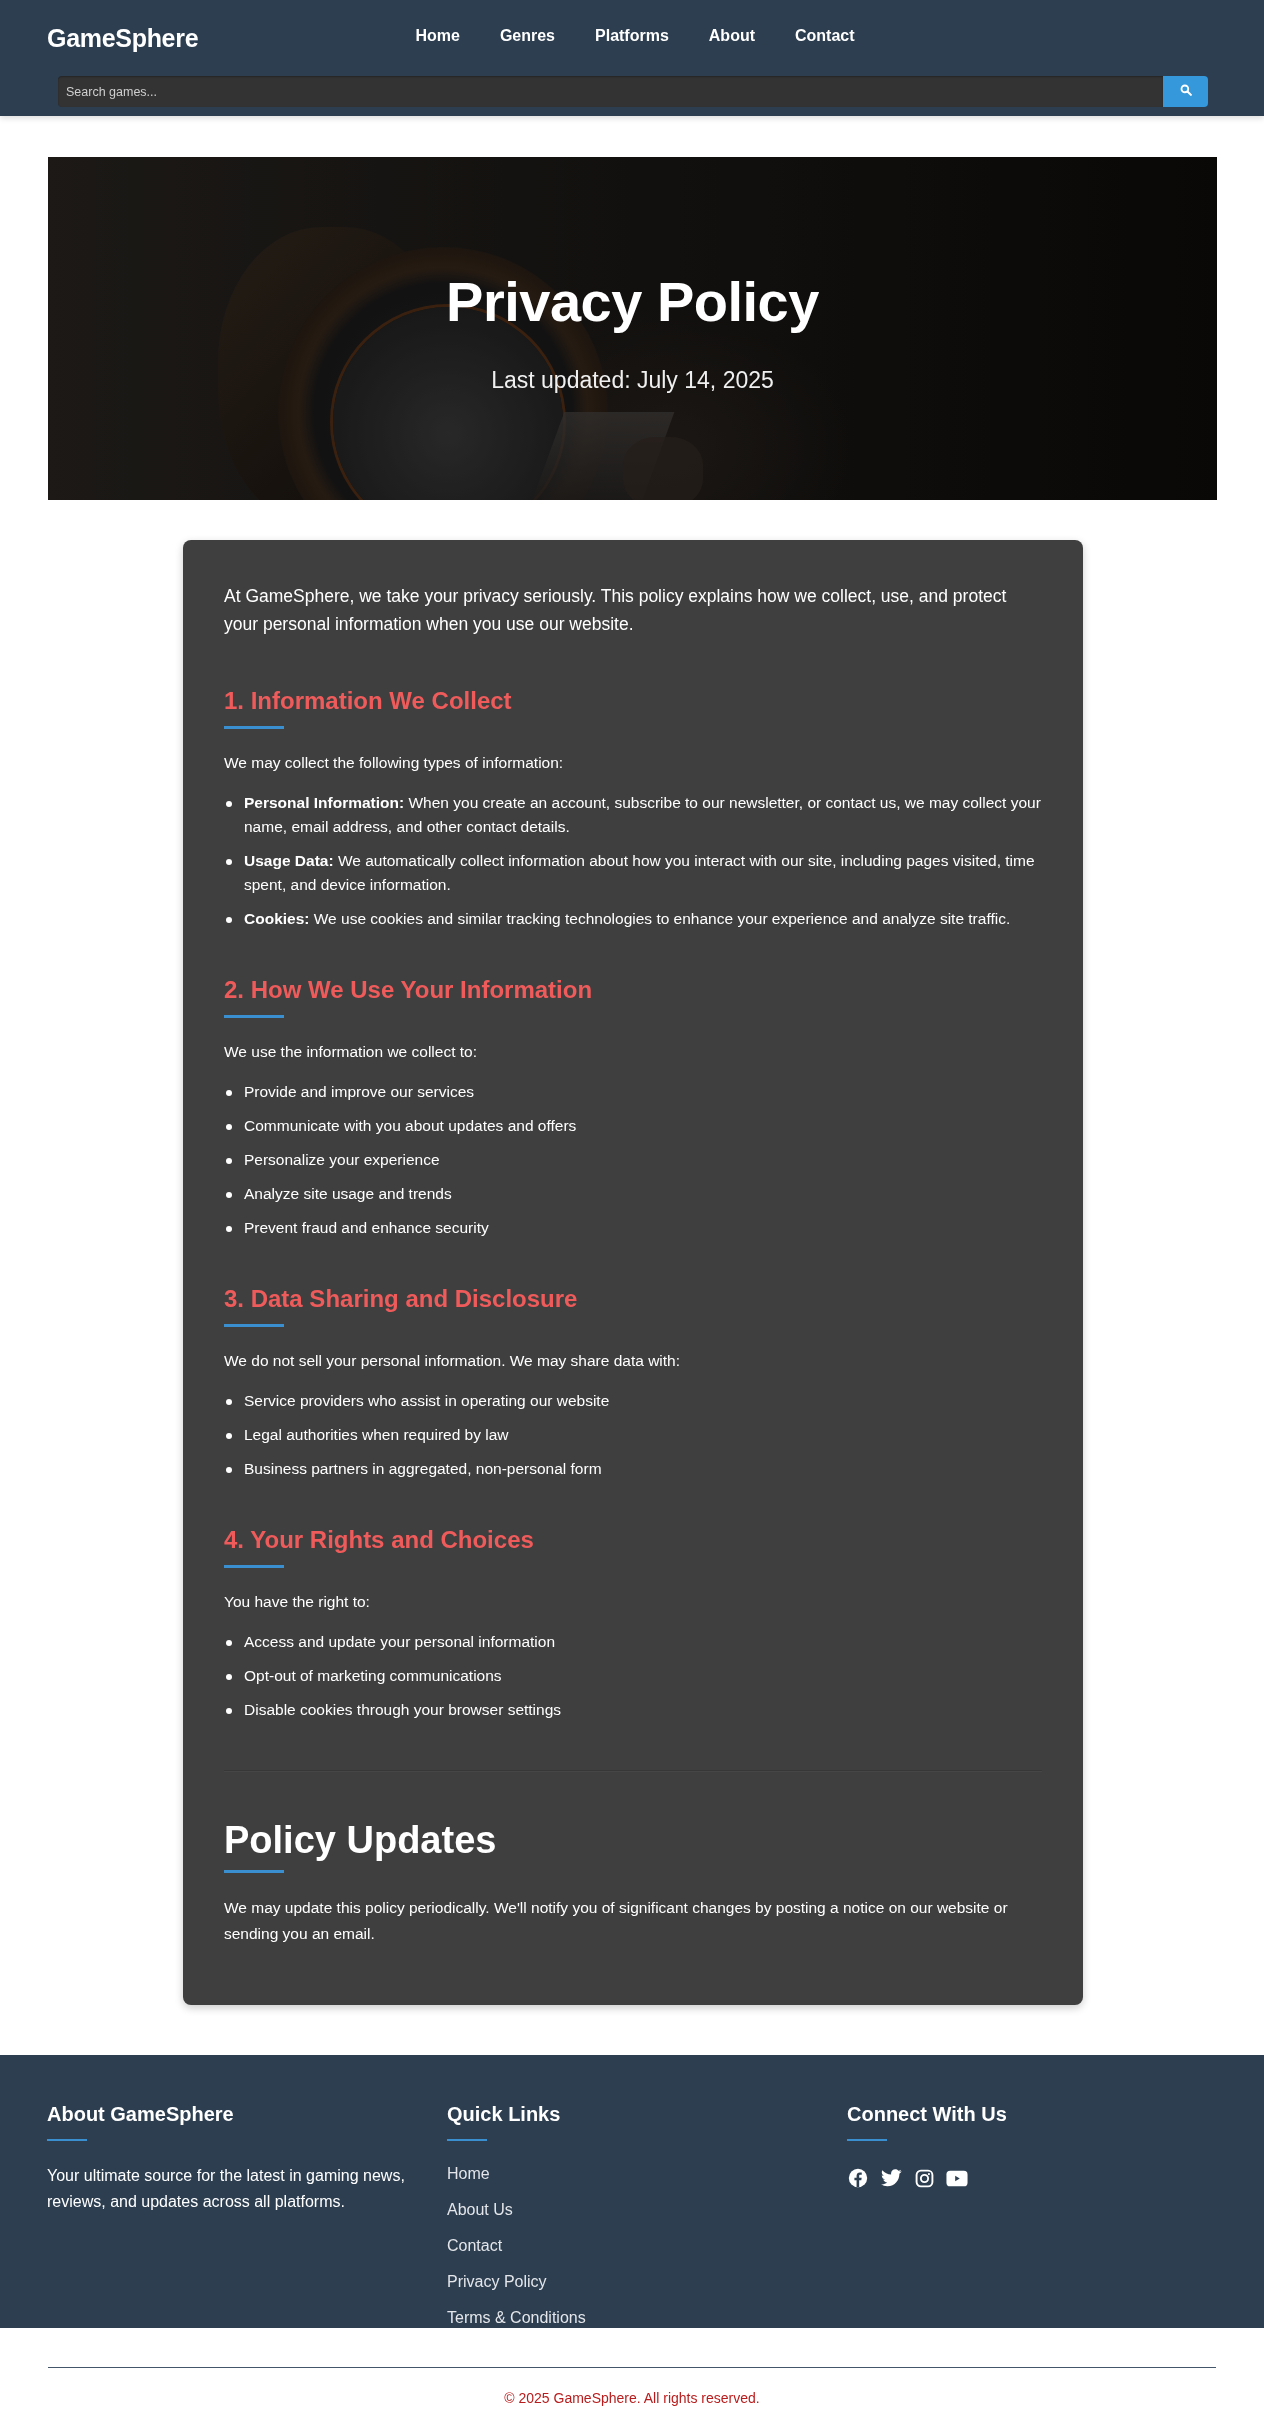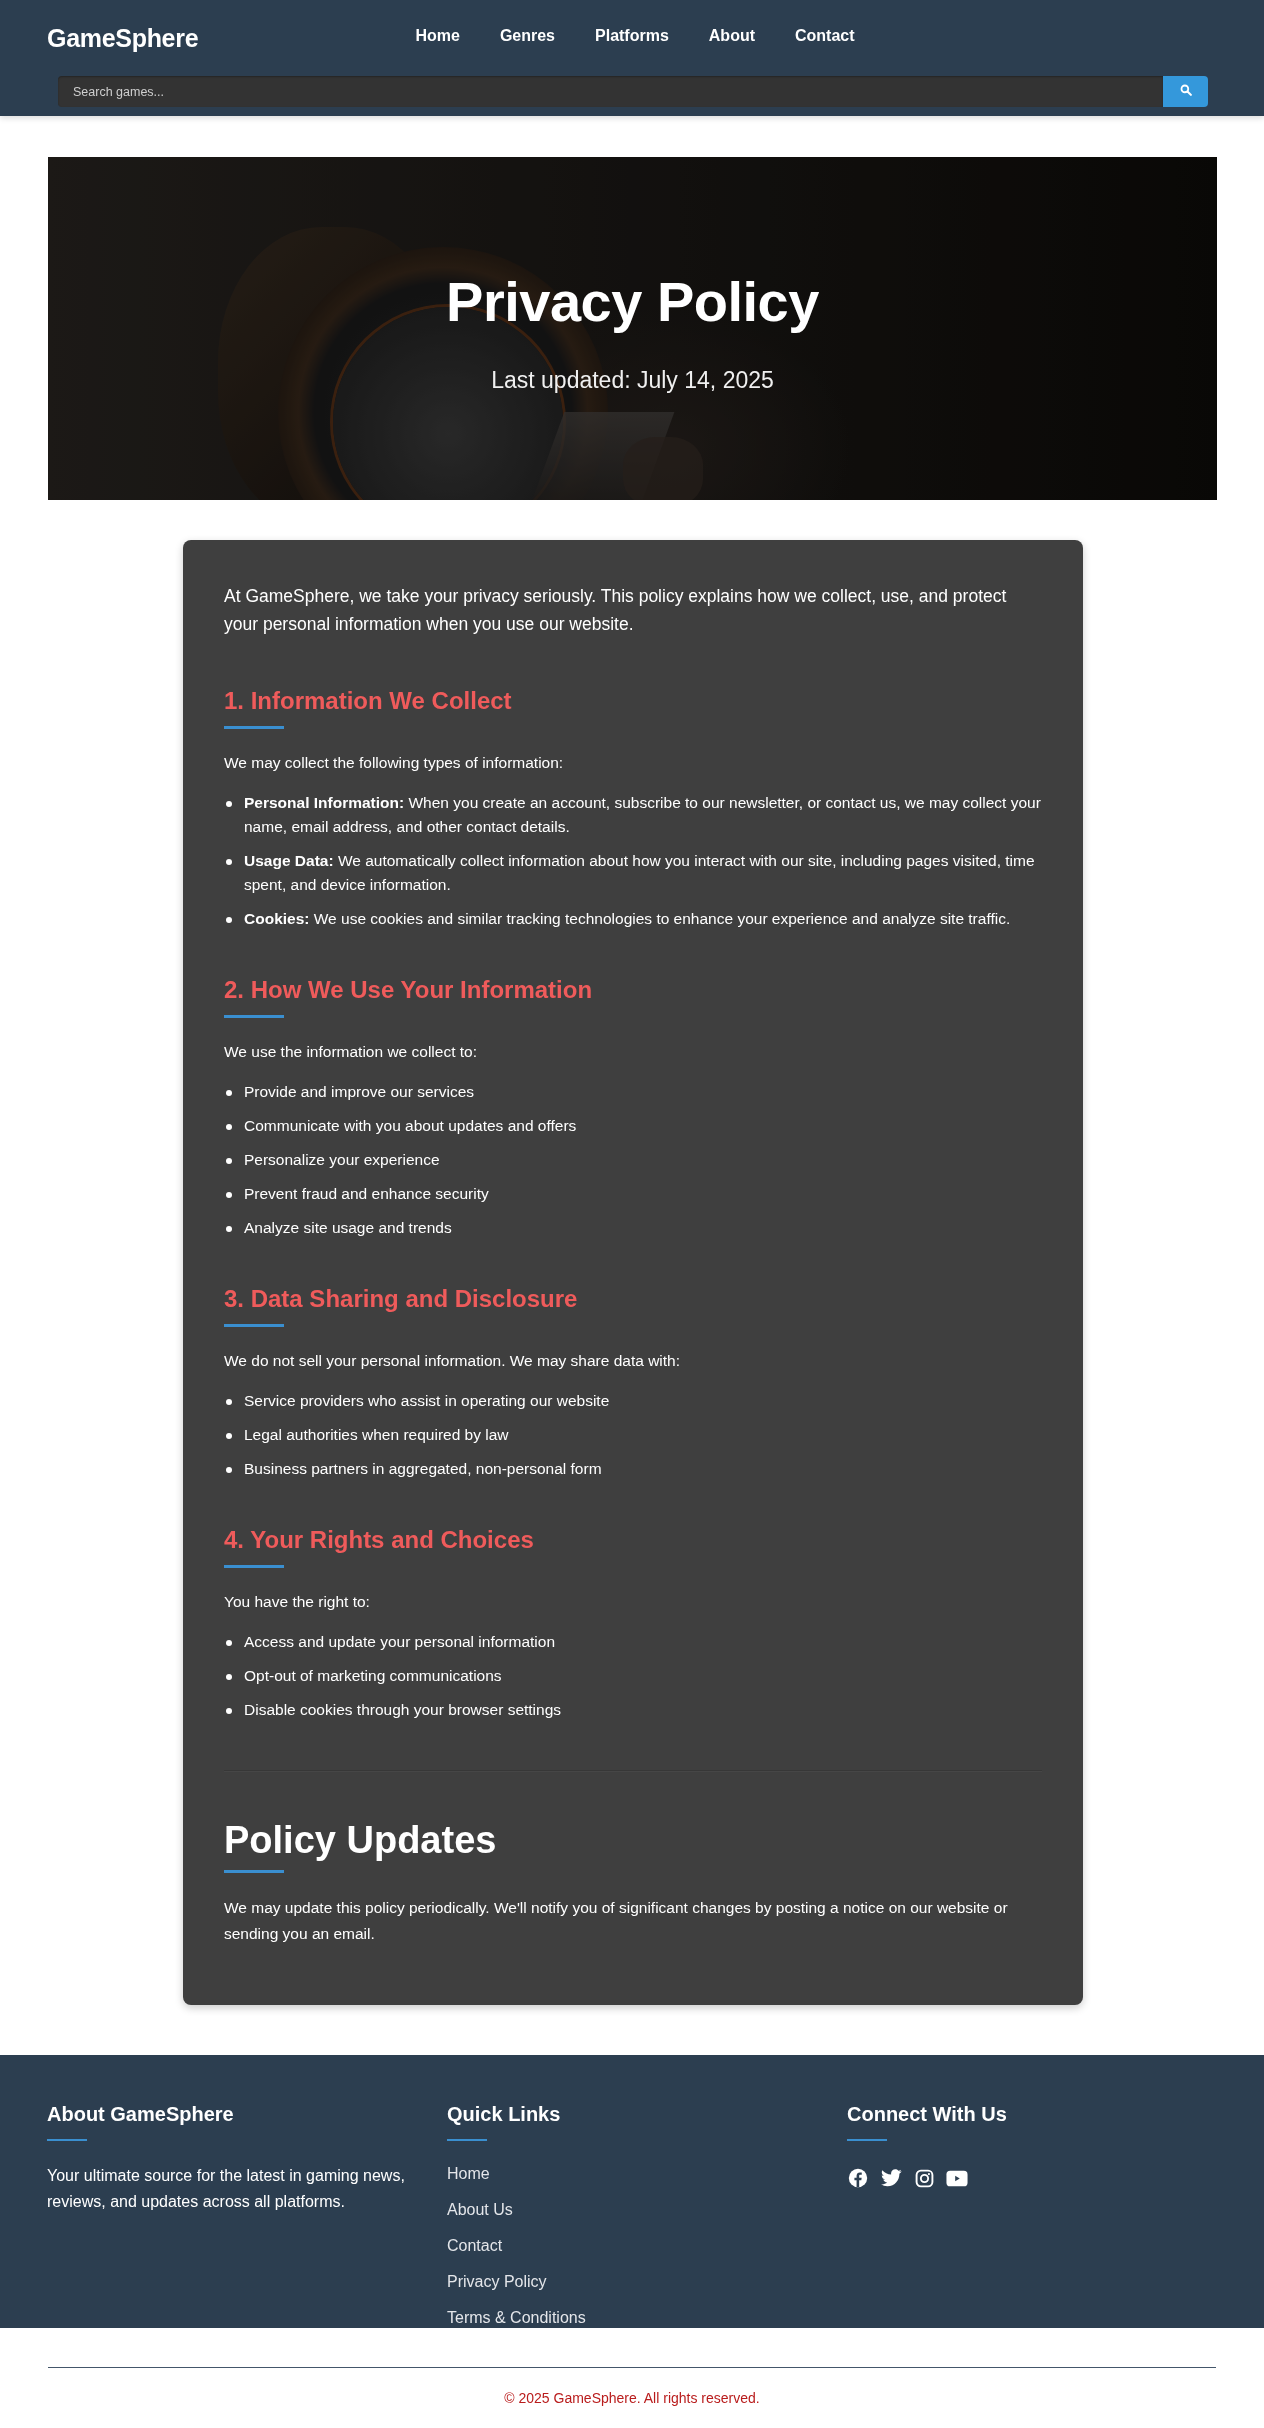--- a/index.html
+++ b/index.html
@@ -3,21 +3,21 @@
 <meta charset="utf-8">
 <style>
   * { box-sizing: border-box; margin: 0; padding: 0; }
   html, body { width: 1264px; background: #ffffff; font-family: "Liberation Sans", "DejaVu Sans", sans-serif; color: #ffffff; }
   
   .site-header { background: #2c3e50; height: 116px; position: relative; box-shadow: 0 2px 6px rgba(0,0,0,0.15); }
   .logo { position: absolute; left: 47px; top: 24px; font-size: 25px; font-weight: 700; color: #fff; letter-spacing: -0.3px; }
   .nav { position: absolute; left: 0; right: 0; top: 27px; display: flex; justify-content: center; gap: 0; padding-left: 6px; }
   .nav a { color: #fff; font-weight: 700; font-size: 16px; text-decoration: none; margin: 0 20px; }
   .search-row { position: absolute; left: 58px; top: 76px; width: 1150px; height: 31px; display: flex; }
-  .search-input { flex: 1; height: 31px; background: #333333; border: none; border-radius: 4px 0 0 4px; color: #ddd; font-size: 12.5px; padding: 0 15px; font-family: "Liberation Sans", sans-serif; outline: none; box-shadow: inset 0 1px 2px rgba(0,0,0,0.3); }
+  .search-input { flex: 1; height: 31px; background: #333333; border: none; border-radius: 4px 0 0 4px; color: #ddd; font-size: 12.5px; padding: 0 8px; font-family: "Liberation Sans", sans-serif; outline: none; box-shadow: inset 0 1px 2px rgba(0,0,0,0.3); }
   .search-input::placeholder { color: #cfcfcf; }
   .search-btn { width: 45px; height: 31px; background: #3498db; border: none; border-radius: 0 4px 4px 0; display: flex; align-items: center; justify-content: center; cursor: pointer; }
 
   
   .hero { position: absolute; left: 48px; top: 157px; width: 1169px; height: 343px; overflow: hidden;
           background: radial-gradient(ellipse 260px 200px at 620px 290px, #2a2420 0%, rgba(0,0,0,0) 70%),
                       linear-gradient(90deg, #2b2723 0%, #1d1a17 50%, #0f0d0a 100%); }
   .hero .cup { position: absolute; border-radius: 50%; }
   .hero-title { position: absolute; left: 0; right: 0; top: 112px; text-align: center; font-size: 56px; font-weight: 700; color: #fff; letter-spacing: -0.5px; }
   .hero-sub { position: absolute; left: 0; right: 0; top: 210px; text-align: center; font-size: 23px; font-weight: 300; color: #f0f0f0; }
@@ -105,22 +105,22 @@
     </section>
 
     <section>
       <h2 class="sec-title">2. How We Use Your Information</h2>
       <div class="sec-bar"></div>
       <p class="sec-lead">We use the information we collect to:</p>
       <ul class="sec-list">
         <li>Provide and improve our services</li>
         <li>Communicate with you about updates and offers</li>
         <li>Personalize your experience</li>
+        <li>Analyze site usage and trends</li>
         <li>Prevent fraud and enhance security</li>
-        <li>Analyze site usage and trends</li>
       </ul>
     </section>
 
     <section>
       <h2 class="sec-title">3. Data Sharing and Disclosure</h2>
       <div class="sec-bar"></div>
       <p class="sec-lead">We do not sell your personal information. We may share data with:</p>
       <ul class="sec-list">
         <li>Service providers who assist in operating our website</li>
         <li>Legal authorities when required by law</li>

